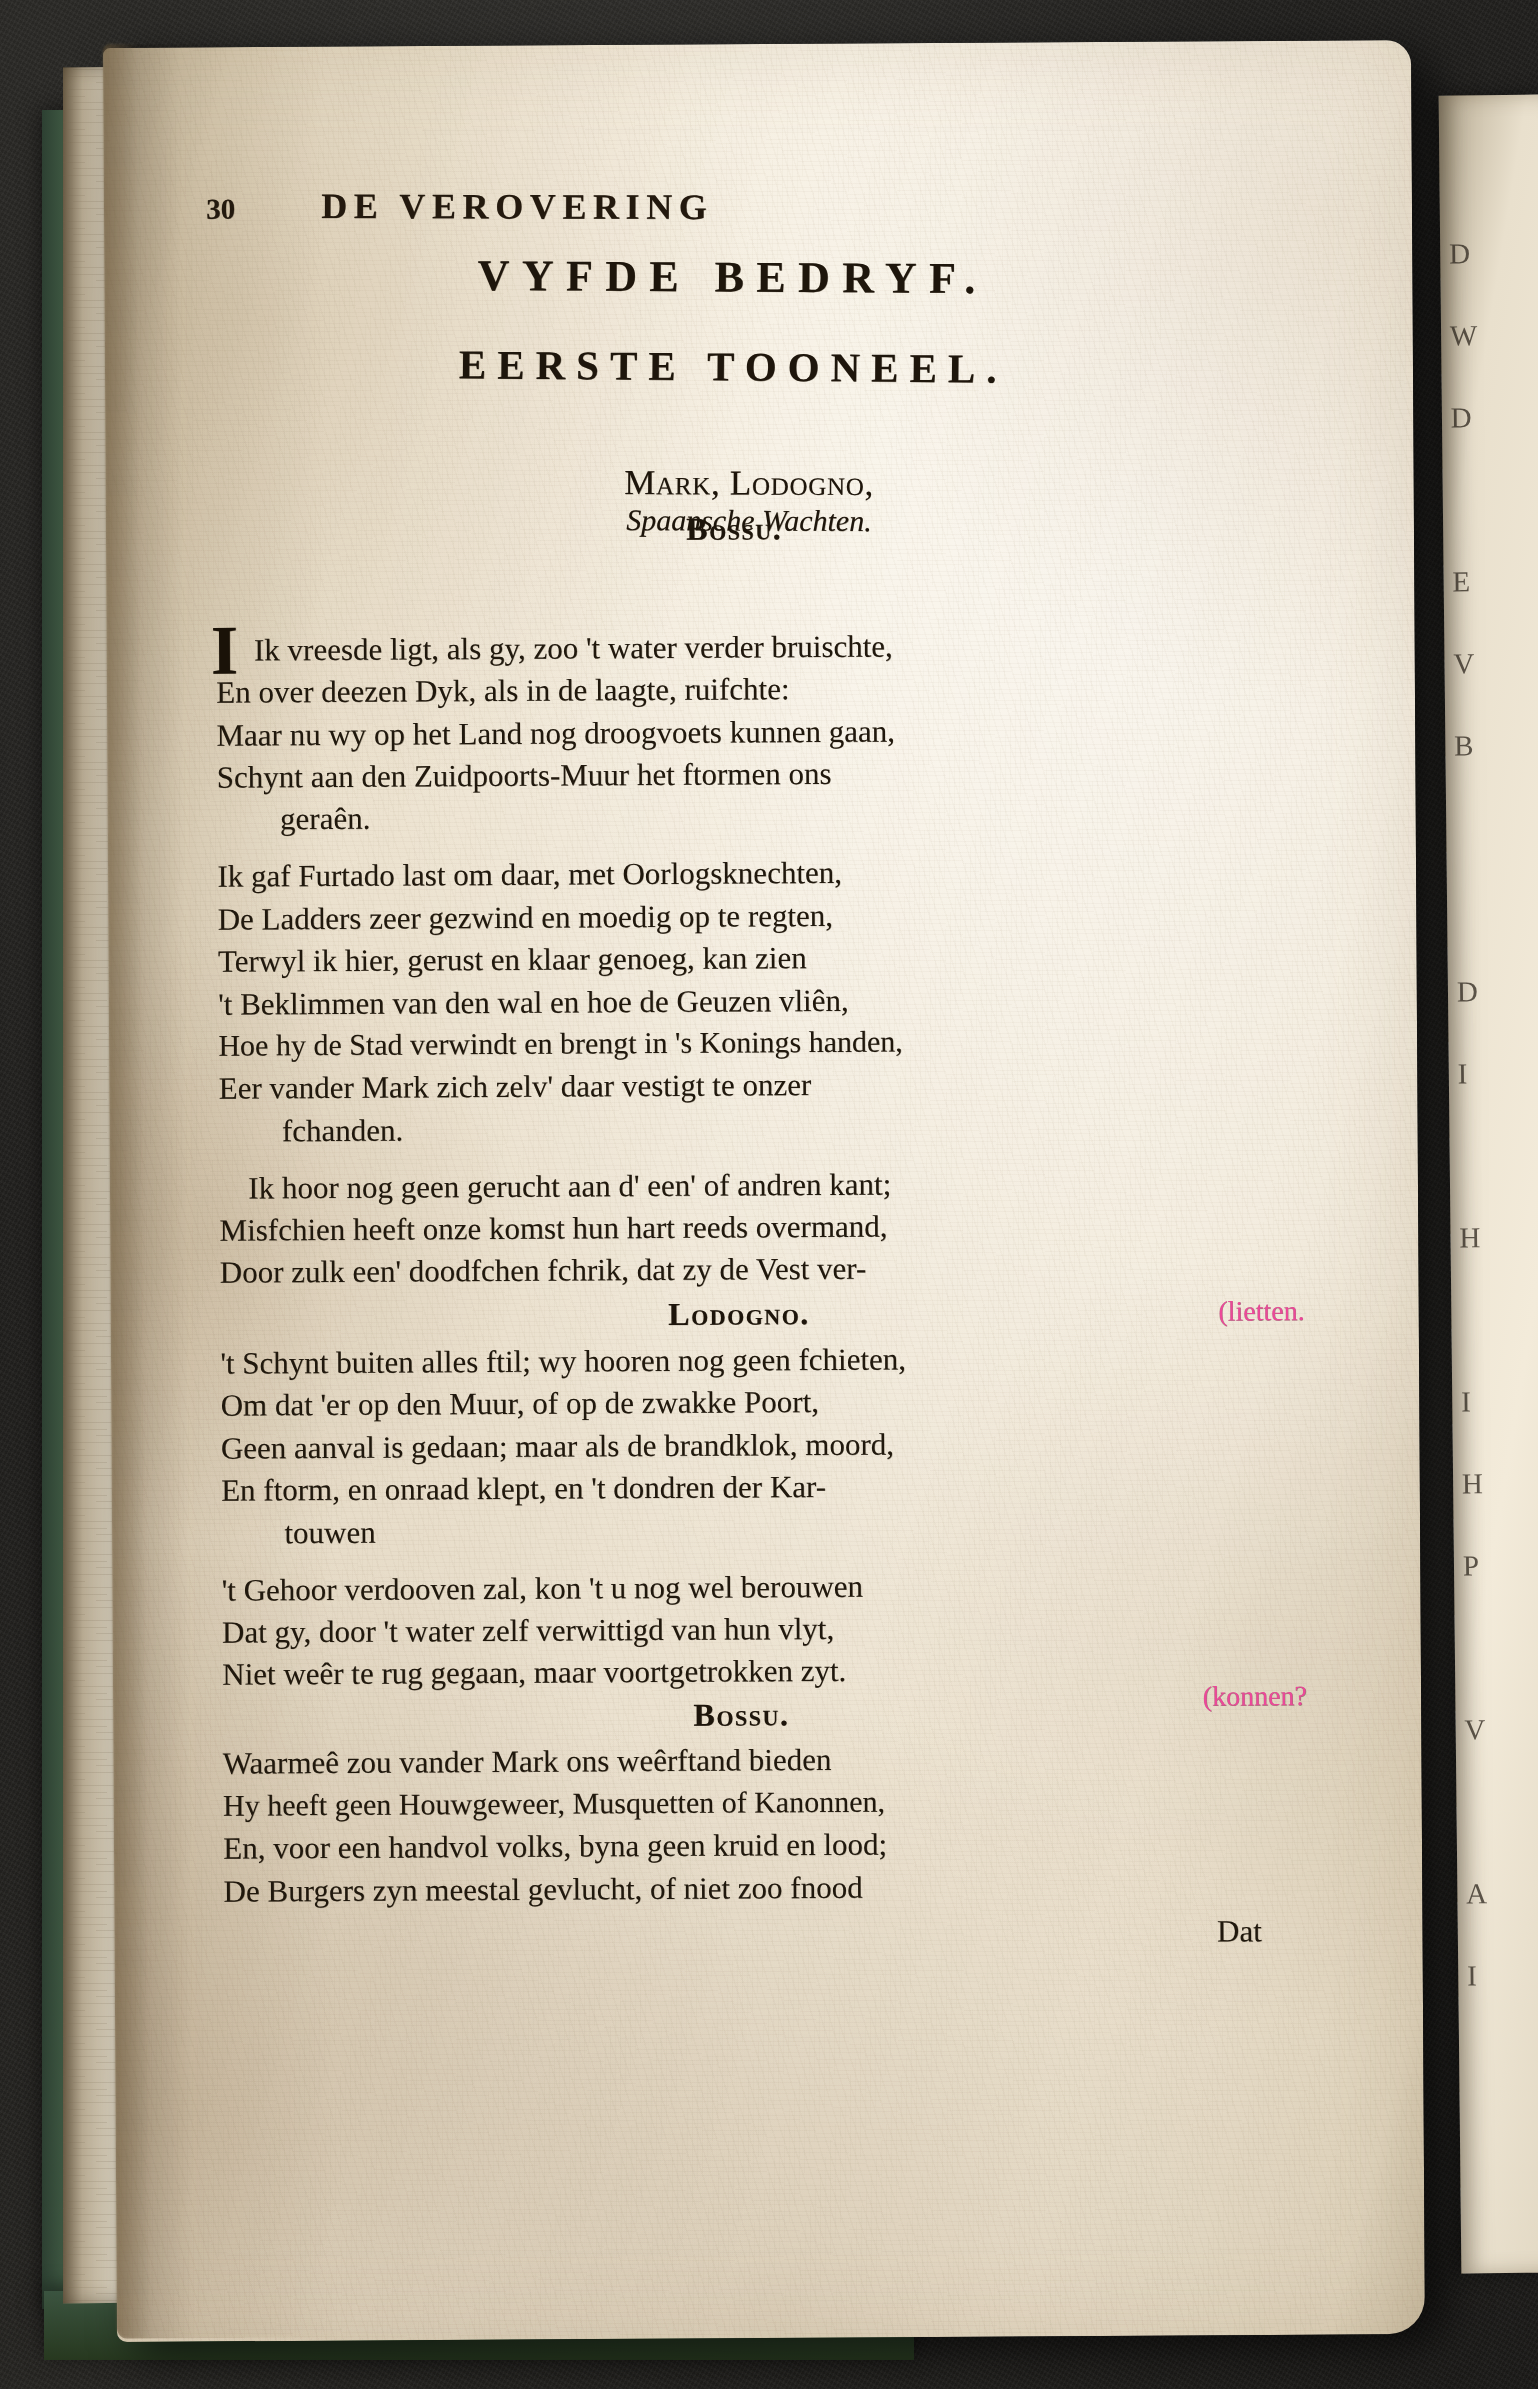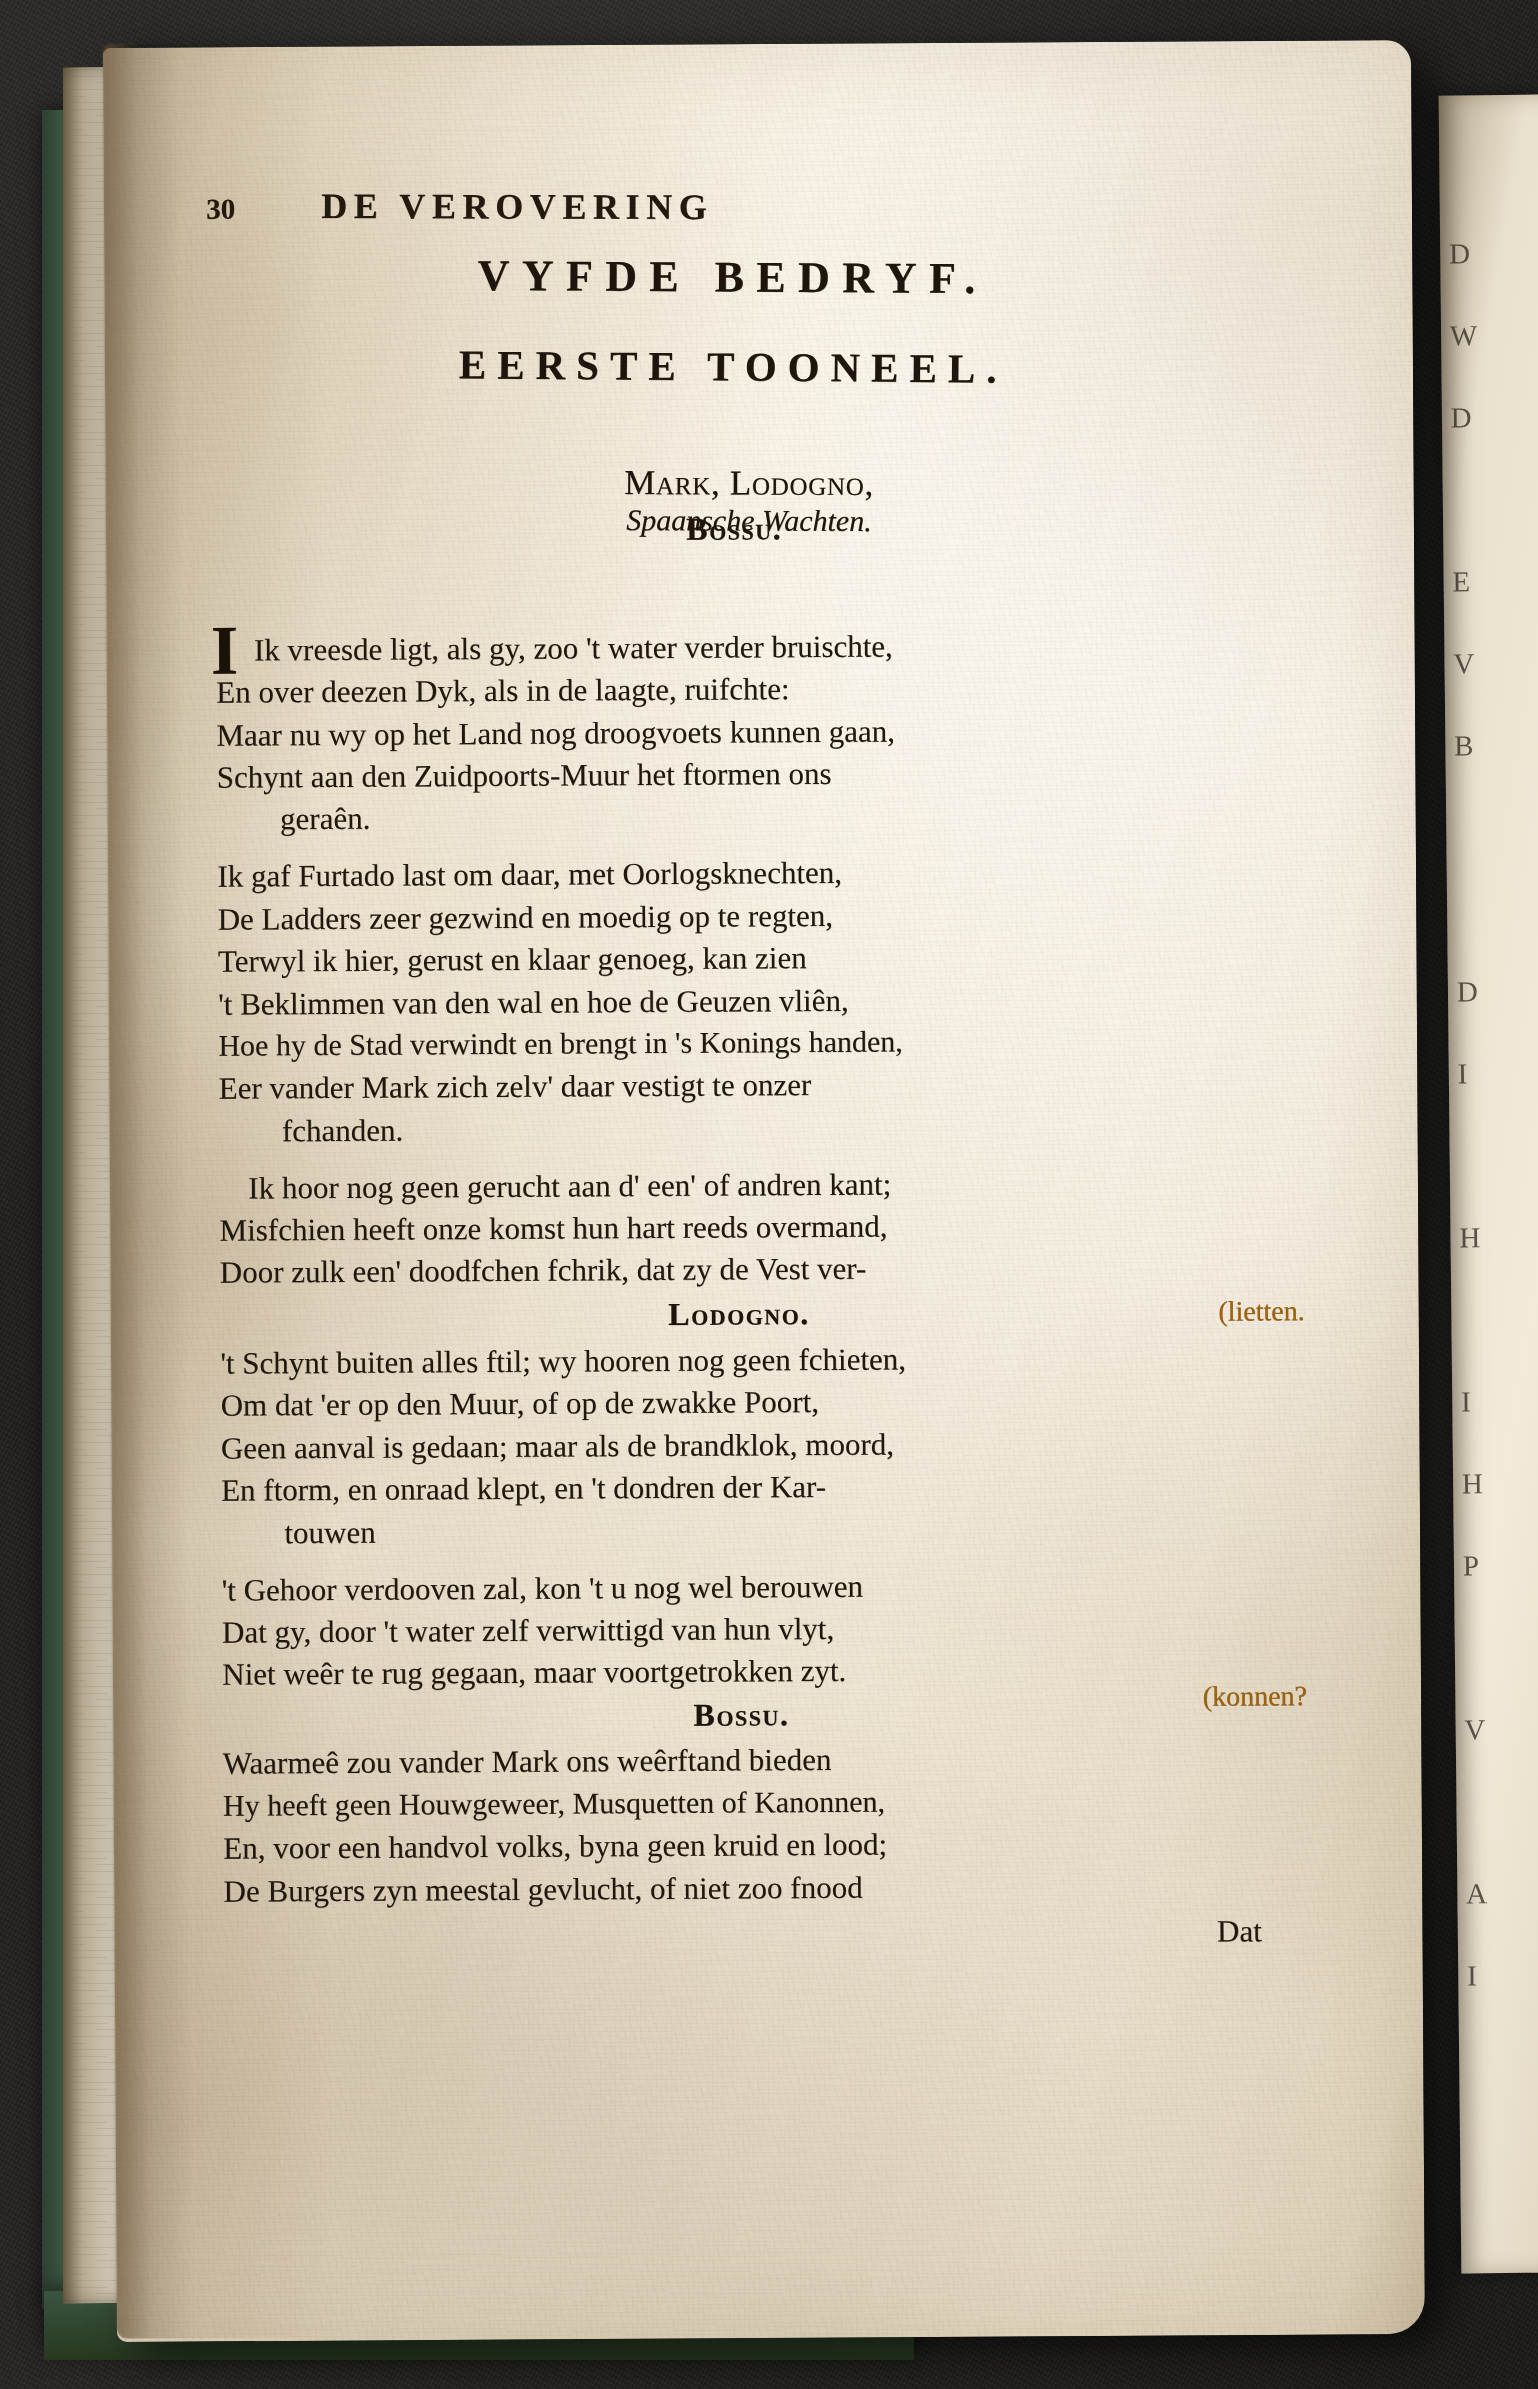--- a/index.html
+++ b/index.html
@@ -155,21 +155,21 @@
   .sc-caps{font-variant:small-caps;font-size:35px;letter-spacing:0.7px;}
   .cast-ital{font-style:italic;font-size:30px;}
 
   
   .speaker{
     position:absolute;width:1038px;left:219px;text-align:center;
     font-variant:small-caps;font-size:32px;letter-spacing:1.5px;
     font-weight:bold;color:#1d150b;
   }
   .catch-r{
-    position:absolute;right:4.4px;font-size:28px;color:#a16207;font-style:normal;
+    position:absolute;right:4.4px;font-size:28px;color:#ec4899;font-style:normal;
   }
 
   
   .v{
     position:absolute;left:219px;width:1038px;
     font-size:31px;color:#20180d;
     text-shadow:0.4px 0.3px 0 rgba(40,28,14,.38);
   }
   .v.ind{padding-left:63px;}
 

